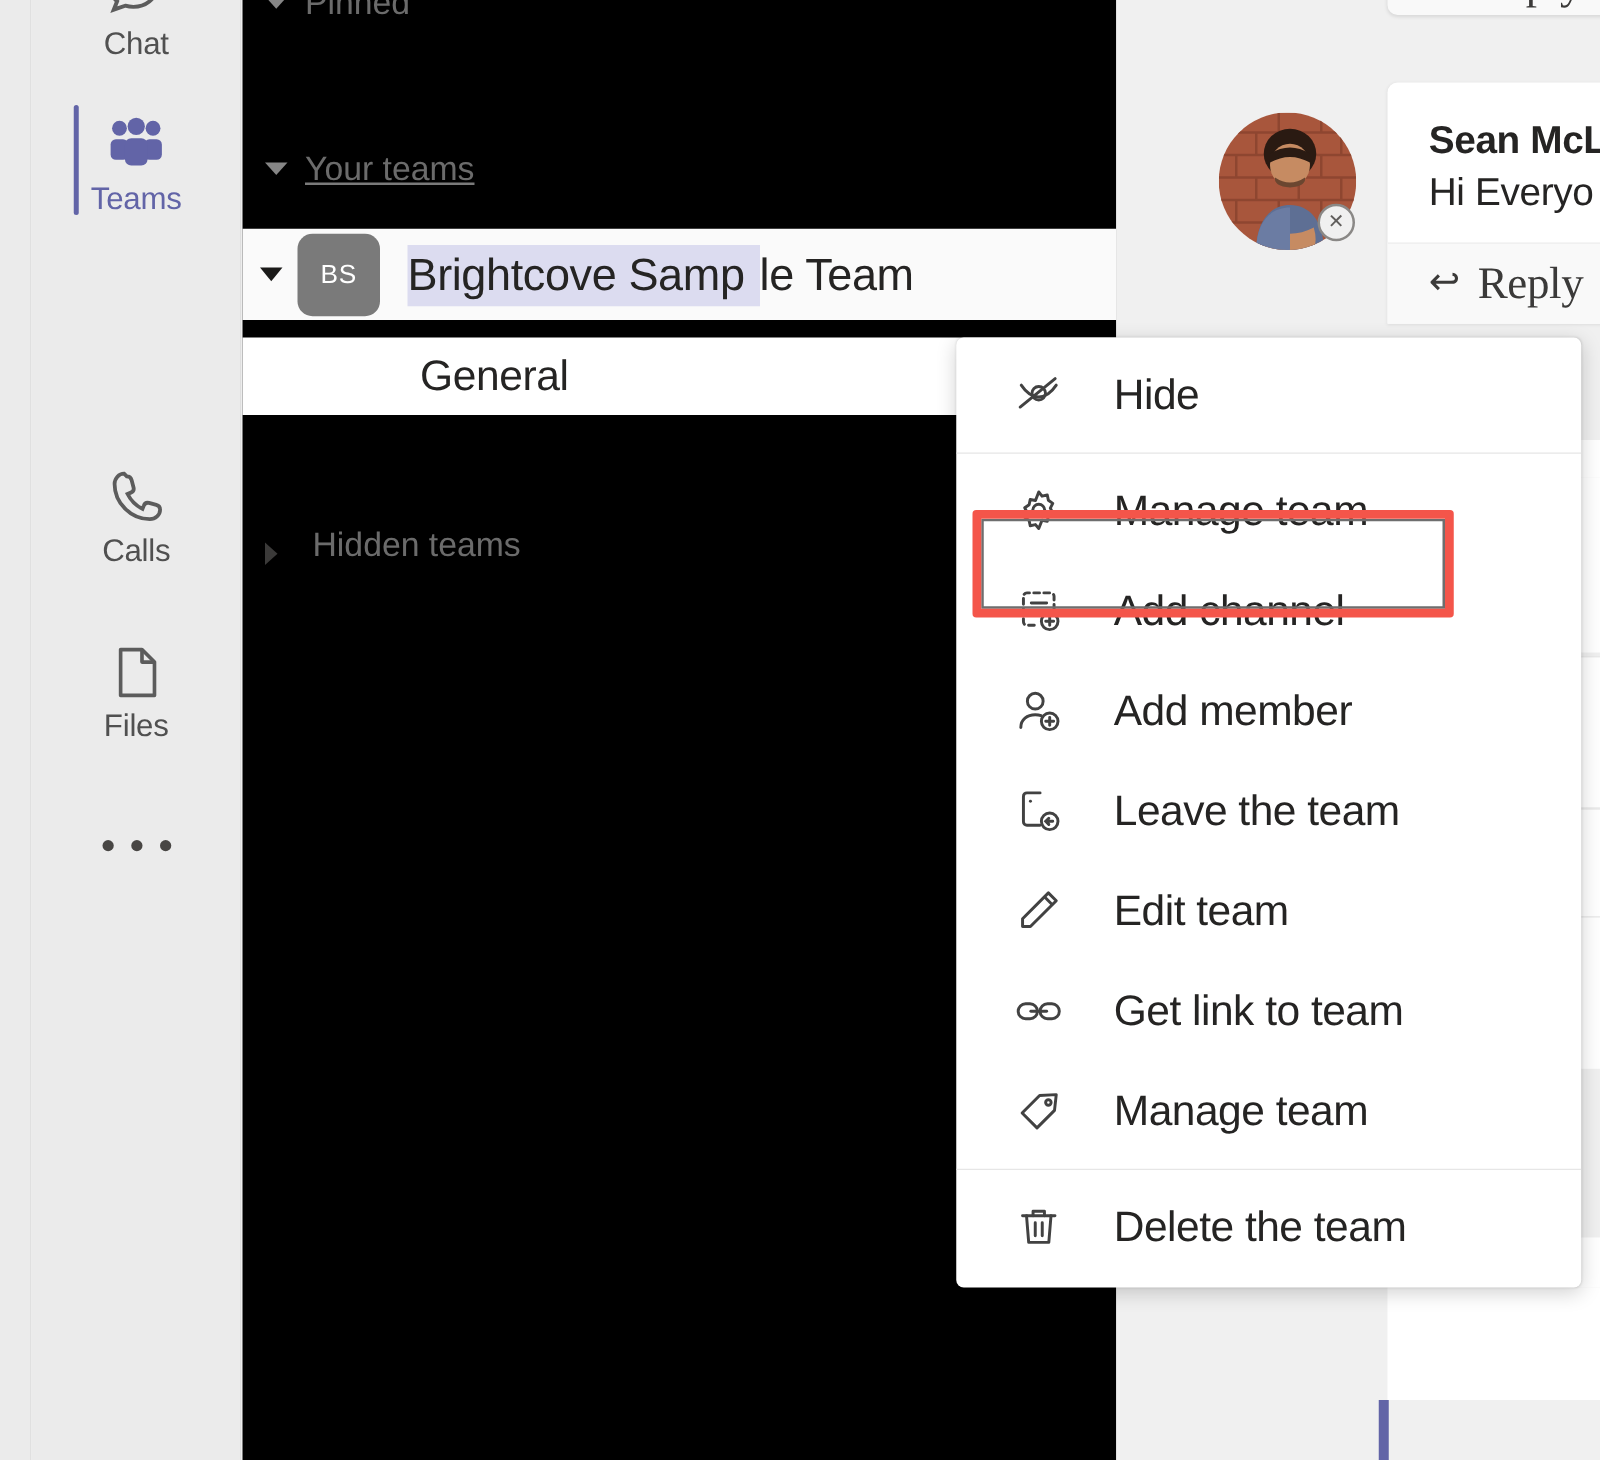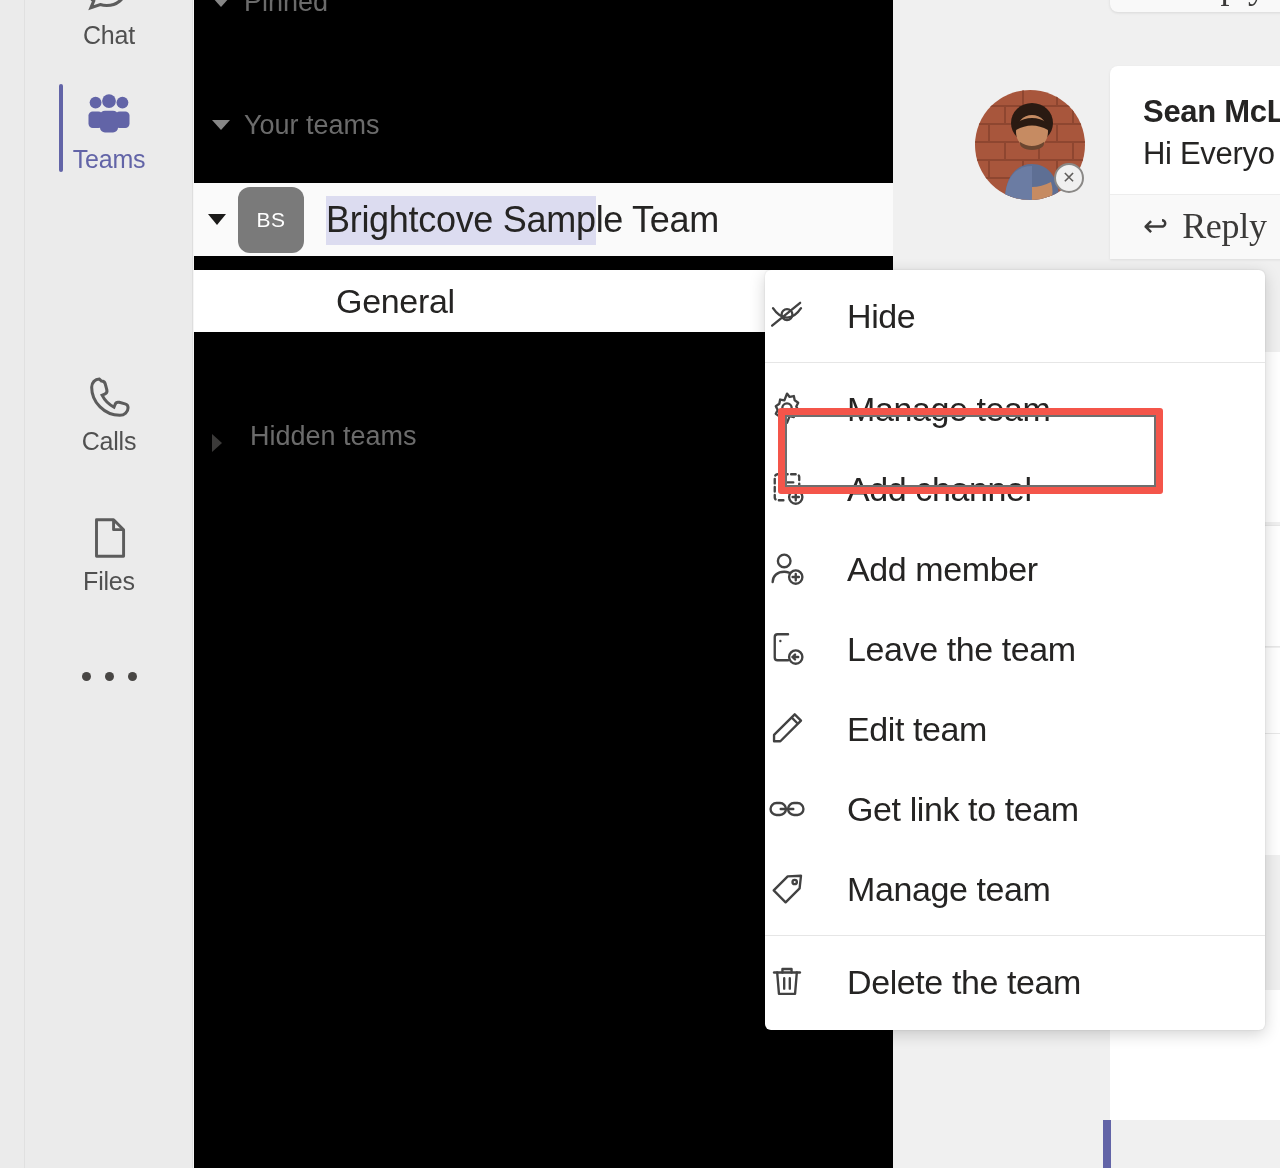--- a/index.html
+++ b/index.html
@@ -75,21 +75,21 @@
   .team-avatar {
     width: 66px; height: 66px; border-radius: 12px; background: #7a7a7a;
     color: #ffffff; font-size: 21px; display: flex; align-items: center;
     justify-content: center; flex: none; letter-spacing: 0.5px;
   }
   .team-name-wrap {
     position: relative; margin-left: 22px; font-size: 36px;
     color: #252423; white-space: nowrap; letter-spacing: -0.3px;
   }
   .team-name-wrap .sel {
-    background: #dcdcf0; padding: 3px 0 5px 0;
+    background: #dcdcf0; padding: 3px 12px 5px 0;
   }
   .team-more {
     position: absolute; left: 800px; top: 200px;
     display: flex; align-items: center; gap: 8px; cursor: pointer;
   }
   .team-more i { width: 11px; height: 11px; border-radius: 50%; background: #6264a7; display:block; }
 
   .channel-row {
     position: absolute; left: 0; top: 270px; width: 699px; height: 62px;
     background: #ffffff; display: flex; align-items: center; cursor: pointer;
@@ -166,21 +166,21 @@
 
   
   .ctx-menu {
     position: absolute; left: 765px; top: 270px; width: 500px;
     background: #ffffff; border-radius: 6px;
     box-shadow: 0 4px 16px rgba(0,0,0,0.18), 0 0 2px rgba(0,0,0,0.12);
     padding: 6px 0 8px 0; overflow: hidden;
   }
   .ctx-item {
     height: 80px; display: flex; align-items: center;
-    cursor: pointer; gap: 38px;
+    padding-left: 44px; cursor: pointer; gap: 38px;
   }
   .ctx-ico {
     width: 44px; height: 44px; flex: none;
     display: flex; align-items: center; justify-content: center;
     color: #424242;
   }
   .ctx-label {
     font-size: 34px; color: #252423; letter-spacing: -0.4px; white-space: nowrap;
   }
   .ctx-divider { height: 1px; background: #e6e6e6; margin: 6px 0; }
@@ -251,21 +251,21 @@
     </div>
   </div>
 
   <div class="teams-pane">
 
     <div class="list-header" style="top:-18px;">
       <span class="caret-down"></span>
       <span class="section-label">Pinned</span>
     </div>
 
-    <div class="list-header" style="top:105px;">
+    <div class="list-header" style="top:115px;text-decoration:underline;">
       <span class="caret-down"></span>
       <span class="section-label">Your teams</span>
     </div>
 
     <div class="team-row">
       <span class="team-caret"></span>
       <span class="team-avatar">BS</span>
       <span class="team-name-wrap"><span class="sel">Brightcove Samp</span><span>le Team</span></span>
     </div>
 

